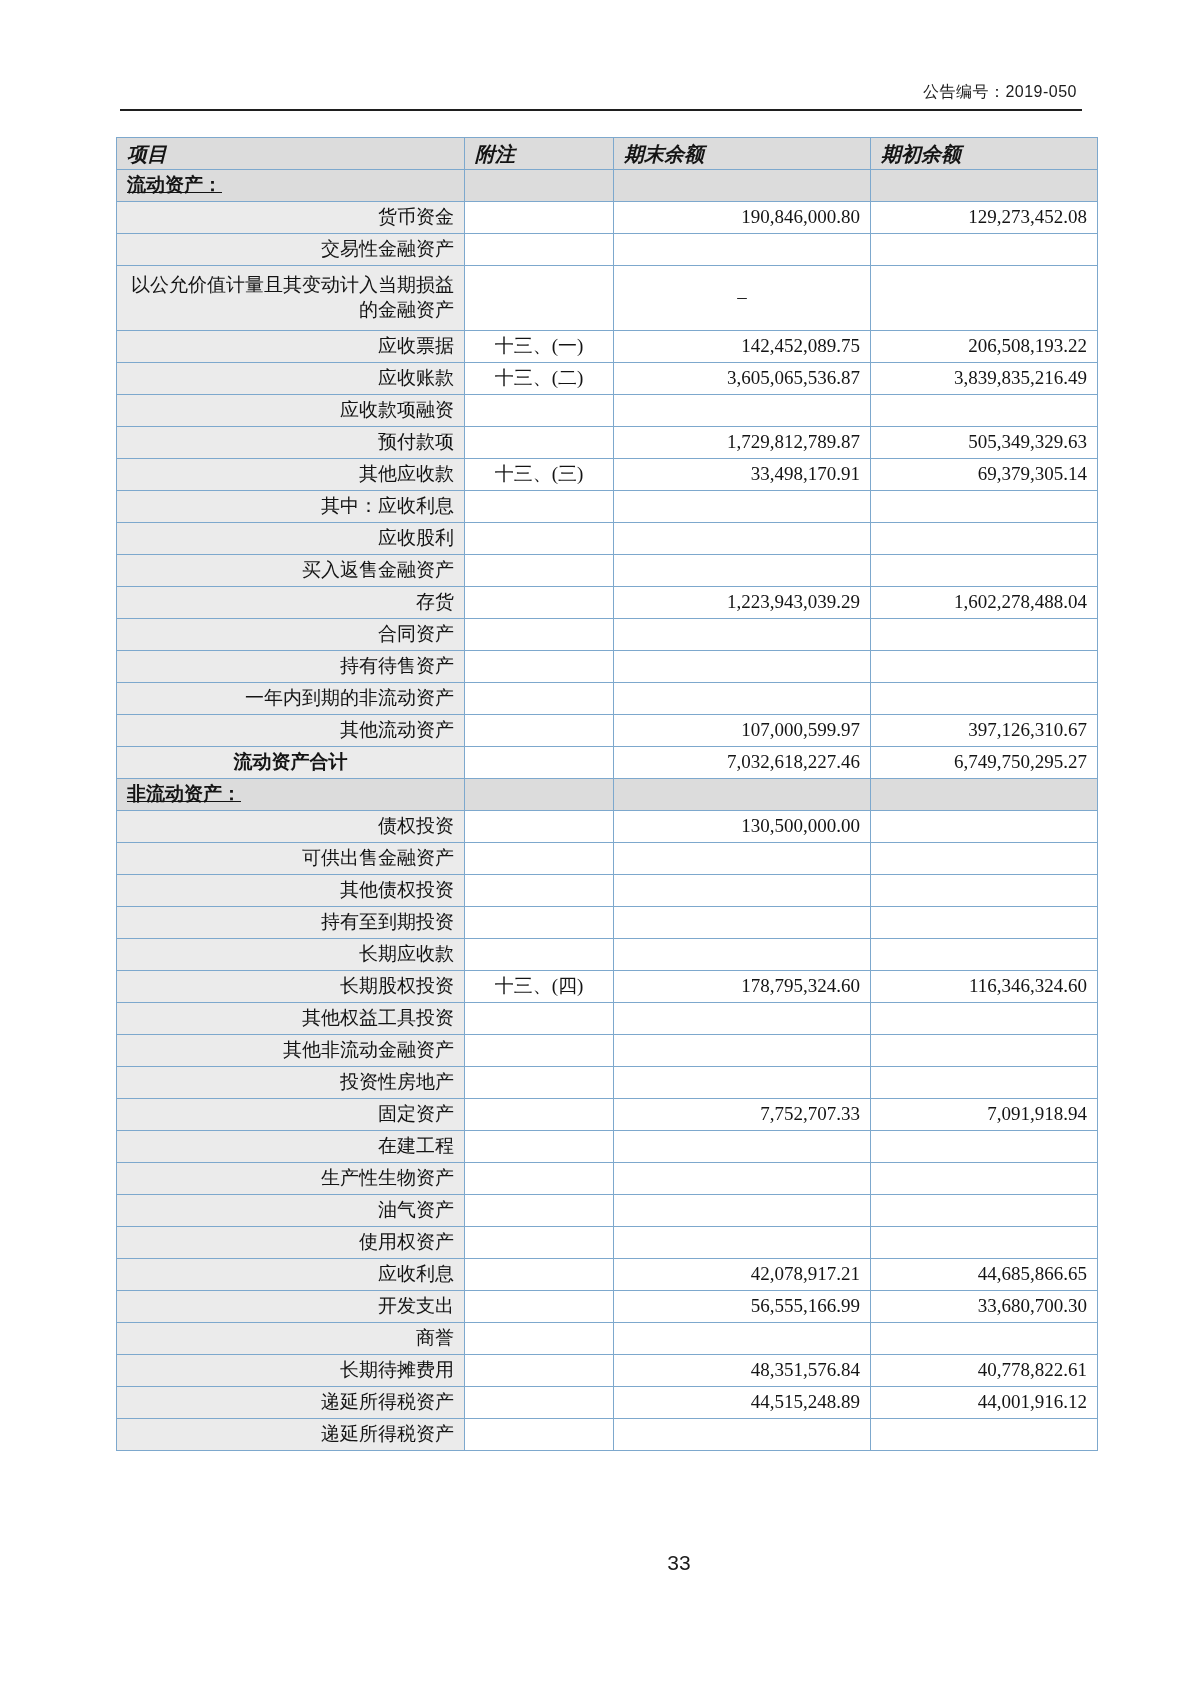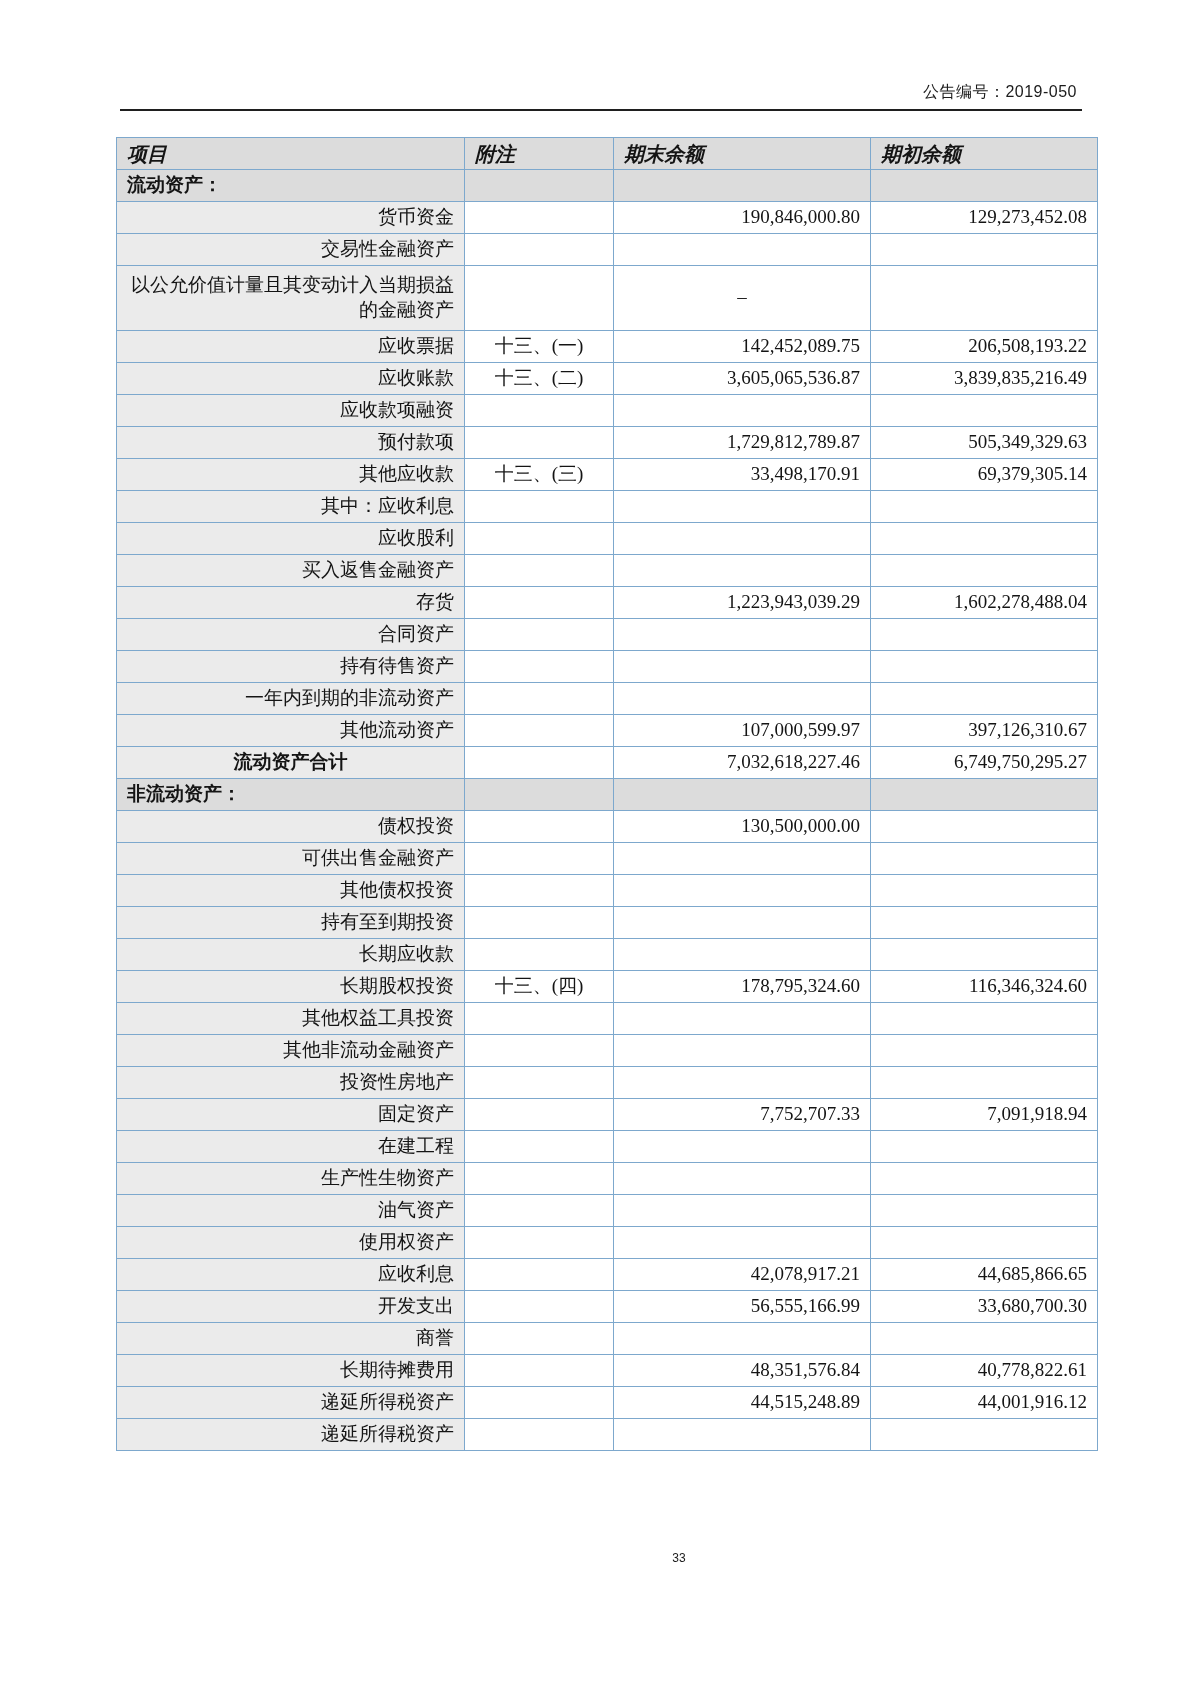--- a/index.html
+++ b/index.html
@@ -34,30 +34,30 @@
     overflow:hidden;
   }
   tr.tall td{height:63.5px;}
   td.c1{background:var(--col1-fill);text-align:right;padding-left:14px;}
   td.c1.indent{padding-left:120px;}
   td.gray{background:var(--head-fill);}
   td.head{
     background:var(--head-fill);text-align:left;font-weight:bold;font-size:20px;font-style:italic;
   }
   td.section-label{
-    background:var(--head-fill);font-weight:bold;text-align:left;padding-left:14px;
+    background:var(--head-fill);font-weight:bold;text-align:left;padding-left:14px;text-decoration:underline;
   }
   td.total-label{font-weight:bold;text-align:center;}
   td.note{text-align:center;}
   td.num{text-align:right;padding-right:12px;}
   td.num.center{text-align:center;}
   .page-number{
     position:absolute;left:679px;top:1551px;transform:translateX(-50%);
     font-family:"Liberation Sans","DejaVu Sans",sans-serif;
-    font-size:12px;color:#1b1b1b;
+    font-size:21px;color:#1b1b1b;
   }
 </style>
 </head>
 <body>
 
 <div class="doc-number">公告编号：2019-050</div>
 <div class="header-rule"></div>
 
 <table class="tbl">
   <colgroup>

